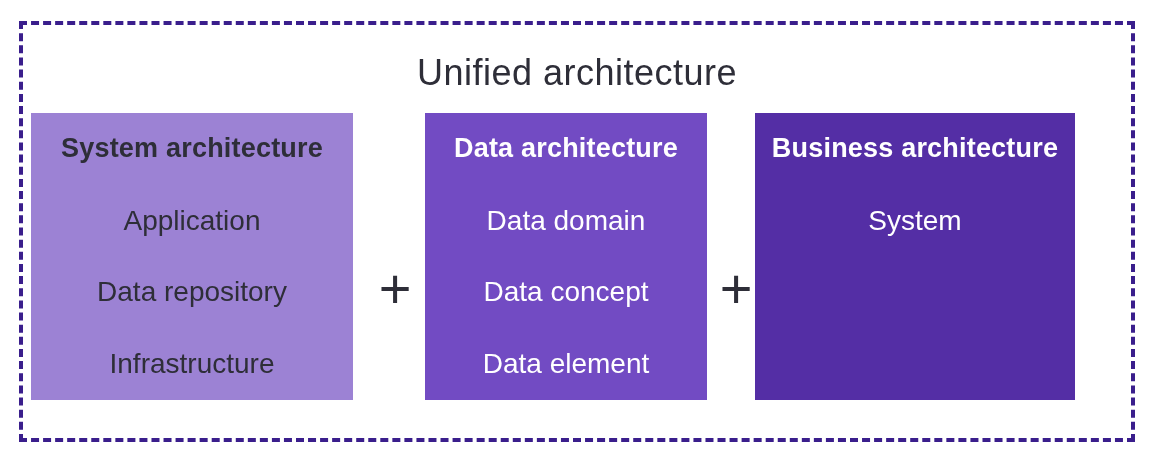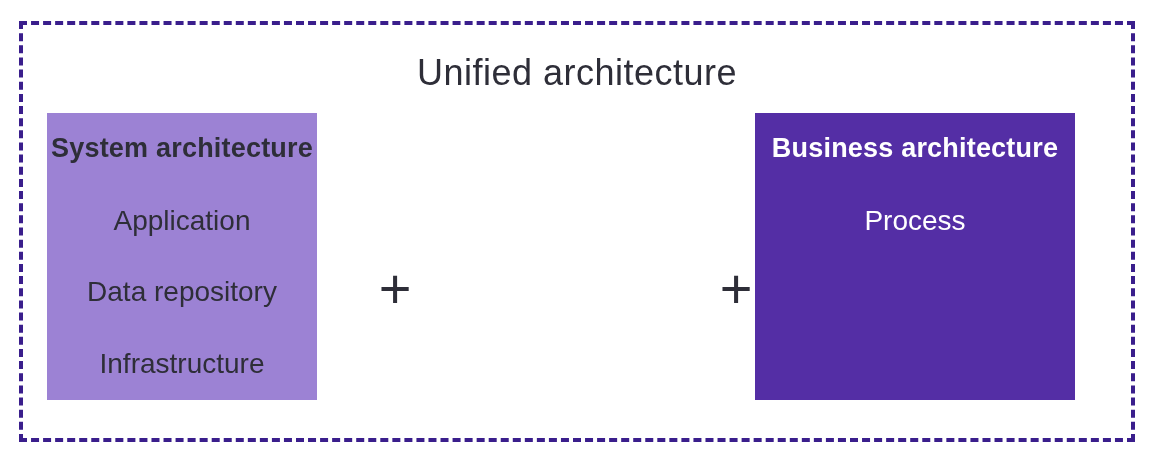--- a/index.html
+++ b/index.html
@@ -51,22 +51,22 @@
     margin: 0;
     font-size: 27px;
     font-weight: 700;
     letter-spacing: 0.2px;
   }
   .box-item {
     font-size: 28px;
     font-weight: 400;
   }
   .box1 {
-    left: 24px;
-    width: 270px;
+    left: 8px;
+    width: 322px;
     background: var(--box1-bg, #9C82D4);
     color: var(--box1-text, #2E2E38);
     text-align: center;
   }
   .box2 {
     left: 402px;
     width: 282px;
     background: var(--box2-bg, #724BC3);
     color: var(--light-text, #FFFFFF);
   }
@@ -101,22 +101,28 @@
 
     <section class="box box1">
       <h2 class="box-header">System architecture</h2>
       <div class="box-item">Application</div>
       <div class="box-item">Data repository</div>
       <div class="box-item">Infrastructure</div>
     </section>
 
     <div class="plus plus1">+</div>
 
+    <section class="box box2">
+      <h2 class="box-header">Data architecture</h2>
+      <div class="box-item">Data domain</div>
+      <div class="box-item">Data concept</div>
+      <div class="box-item">Data element</div>
+    </section>
 
     <div class="plus plus2">+</div>
 
     <section class="box box3">
       <h2 class="box-header">Business architecture</h2>
-      <div class="box-item">Process</div>
+      <div class="box-item">System</div>
     </section>
 
   </div>
 </div>
 
 </body></html>

